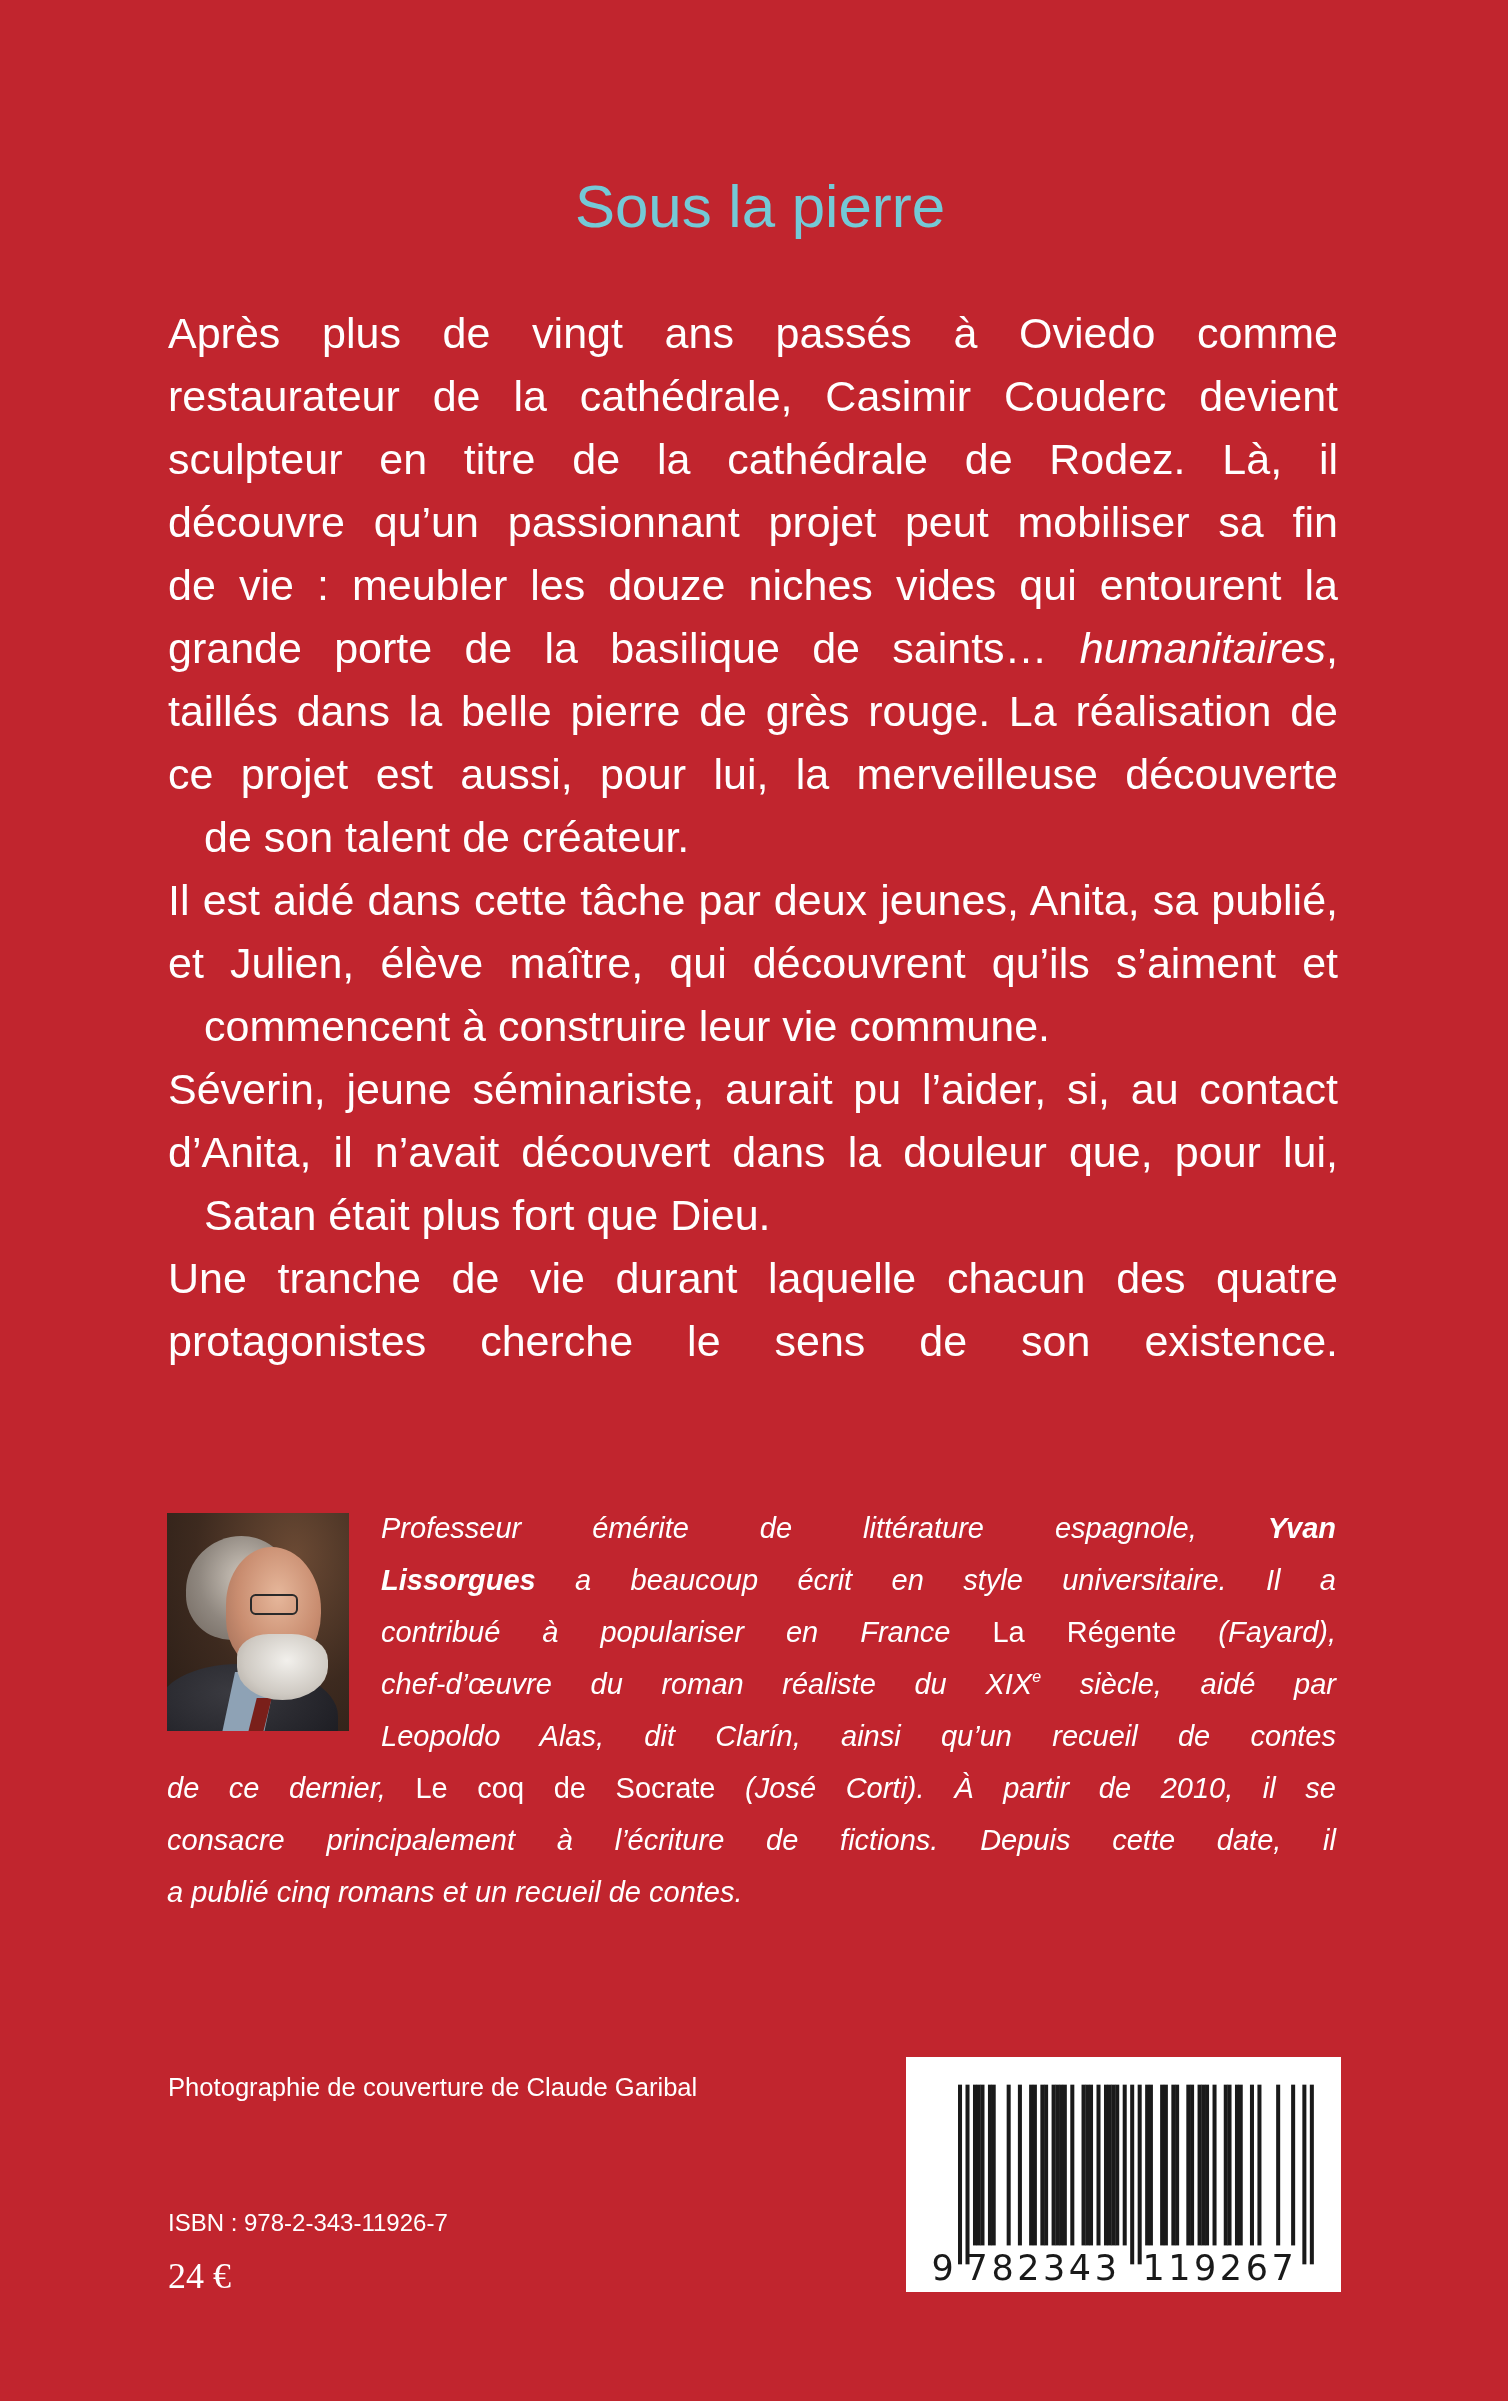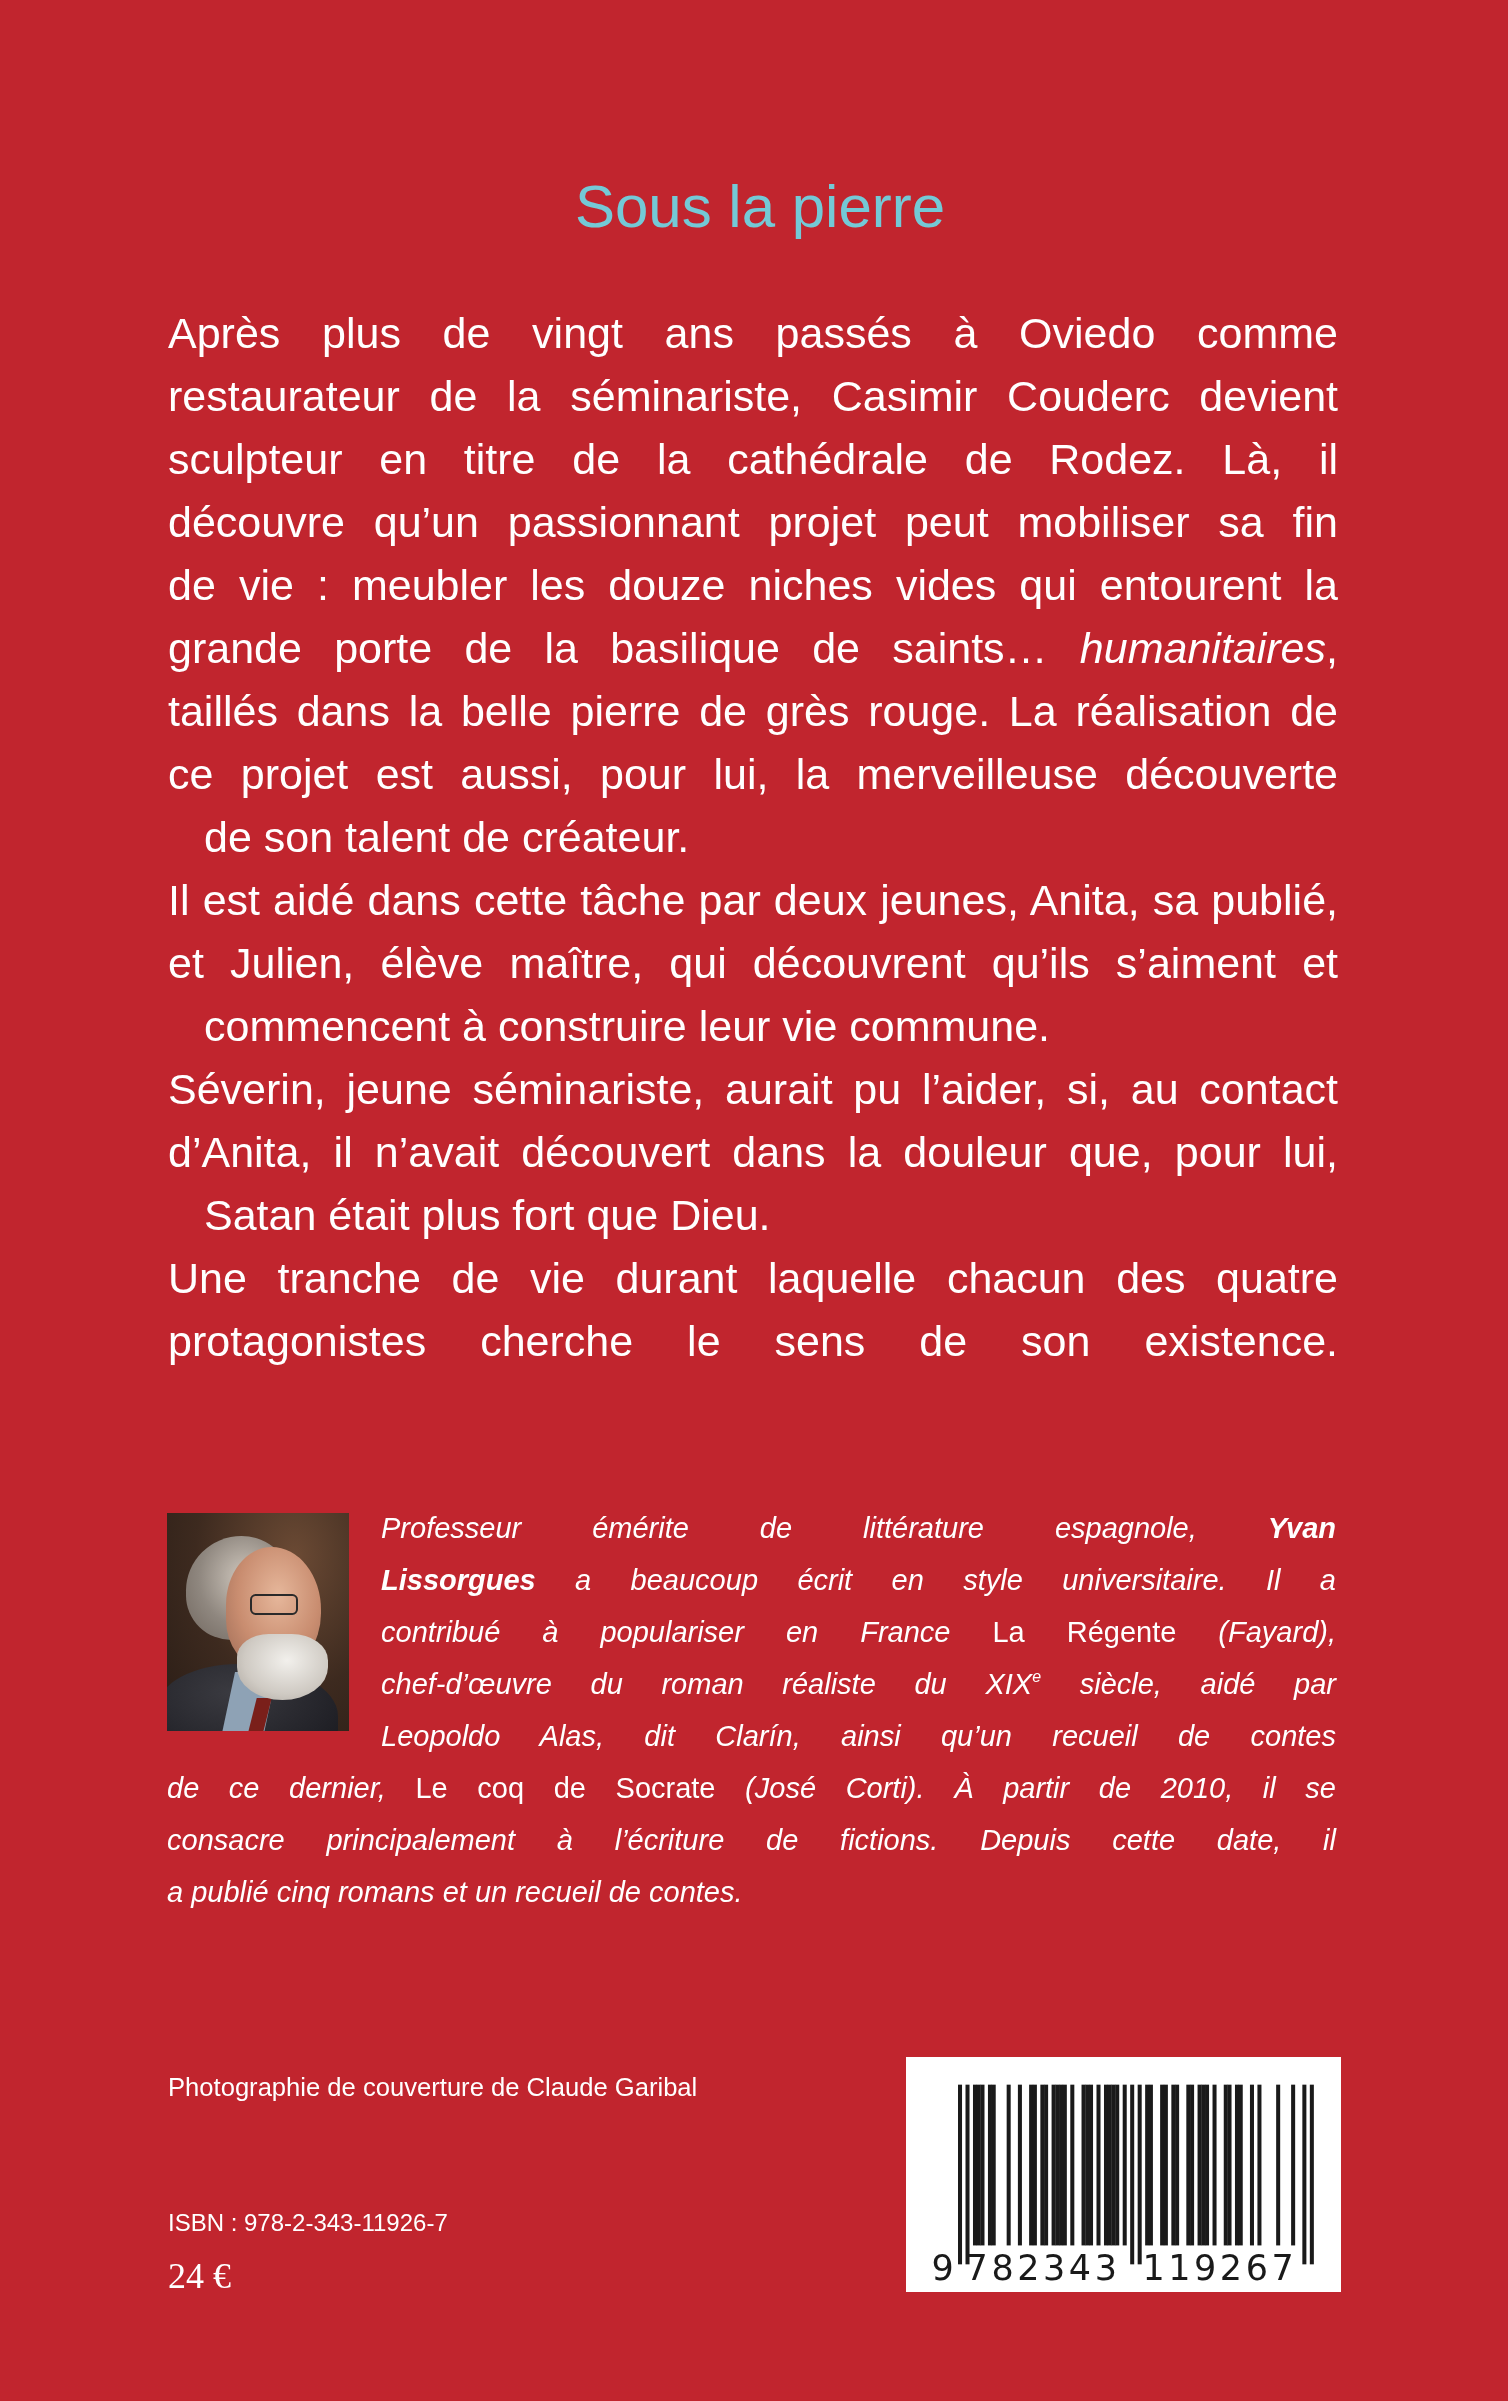--- a/index.html
+++ b/index.html
@@ -52,21 +52,21 @@
   .barcode-box svg { position: absolute; left: 0; top: 0; width: 435px; height: 235px; }
   .barcode-digits text { font-family: "DejaVu Sans", sans-serif; font-size: 37px; fill: #1a1a1a; }
 </style>
 </head>
 <body>
 
 <h1 class="title">Sous la pierre</h1>
 
 <div class="body-text" id="summary">
     <div class="line"><span>Après plus de vingt ans passés à Oviedo comme</span></div>
-    <div class="line"><span>restaurateur de la séminariste, Casimir Couderc devient</span></div>
+    <div class="line"><span>restaurateur de la cathédrale, Casimir Couderc devient</span></div>
     <div class="line"><span>sculpteur en titre de la cathédrale de Rodez. Là, il</span></div>
     <div class="line"><span>découvre qu’un passionnant projet peut mobiliser sa fin</span></div>
     <div class="line"><span>de vie : meubler les douze niches vides qui entourent la</span></div>
     <div class="line"><span>grande porte de la basilique de saints… </span><span class="it">humanitaires</span><span>,</span></div>
     <div class="line"><span>taillés dans la belle pierre de grès rouge. La réalisation de</span></div>
     <div class="line"><span>ce projet est aussi, pour lui, la merveilleuse découverte</span></div>
     <div class="line last"><span>de son talent de créateur.</span></div>
     <div class="line"><span>Il est aidé dans cette tâche par deux jeunes, Anita, sa publié,</span></div>
     <div class="line"><span>et Julien, élève maître, qui découvrent qu’ils s’aiment et</span></div>
     <div class="line last"><span>commencent à construire leur vie commune.</span></div>

